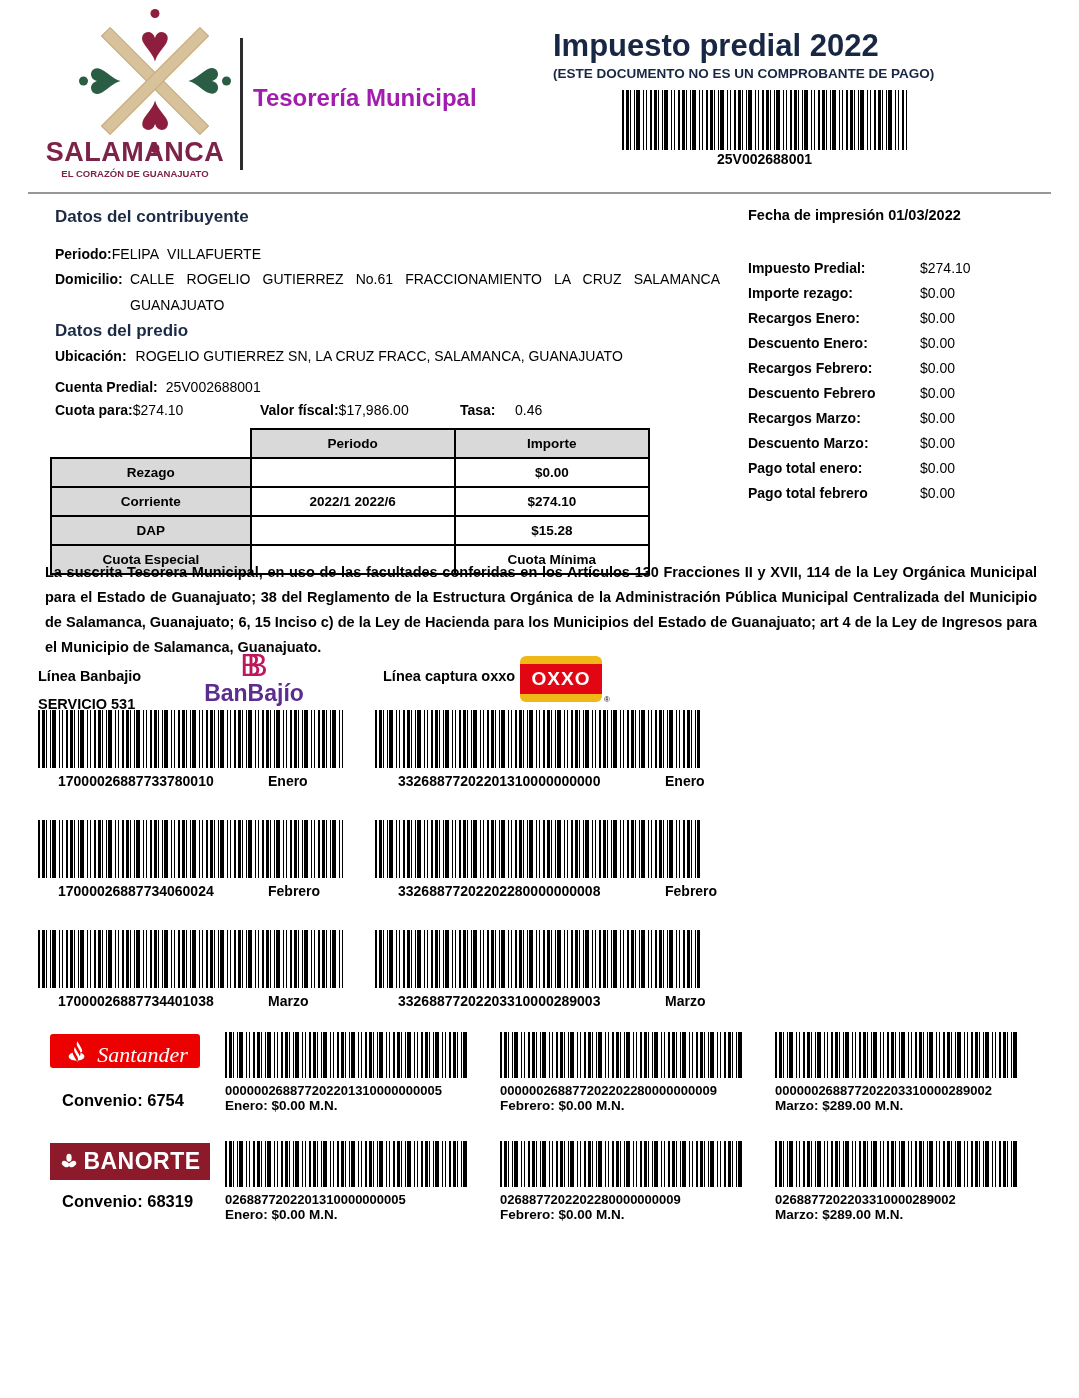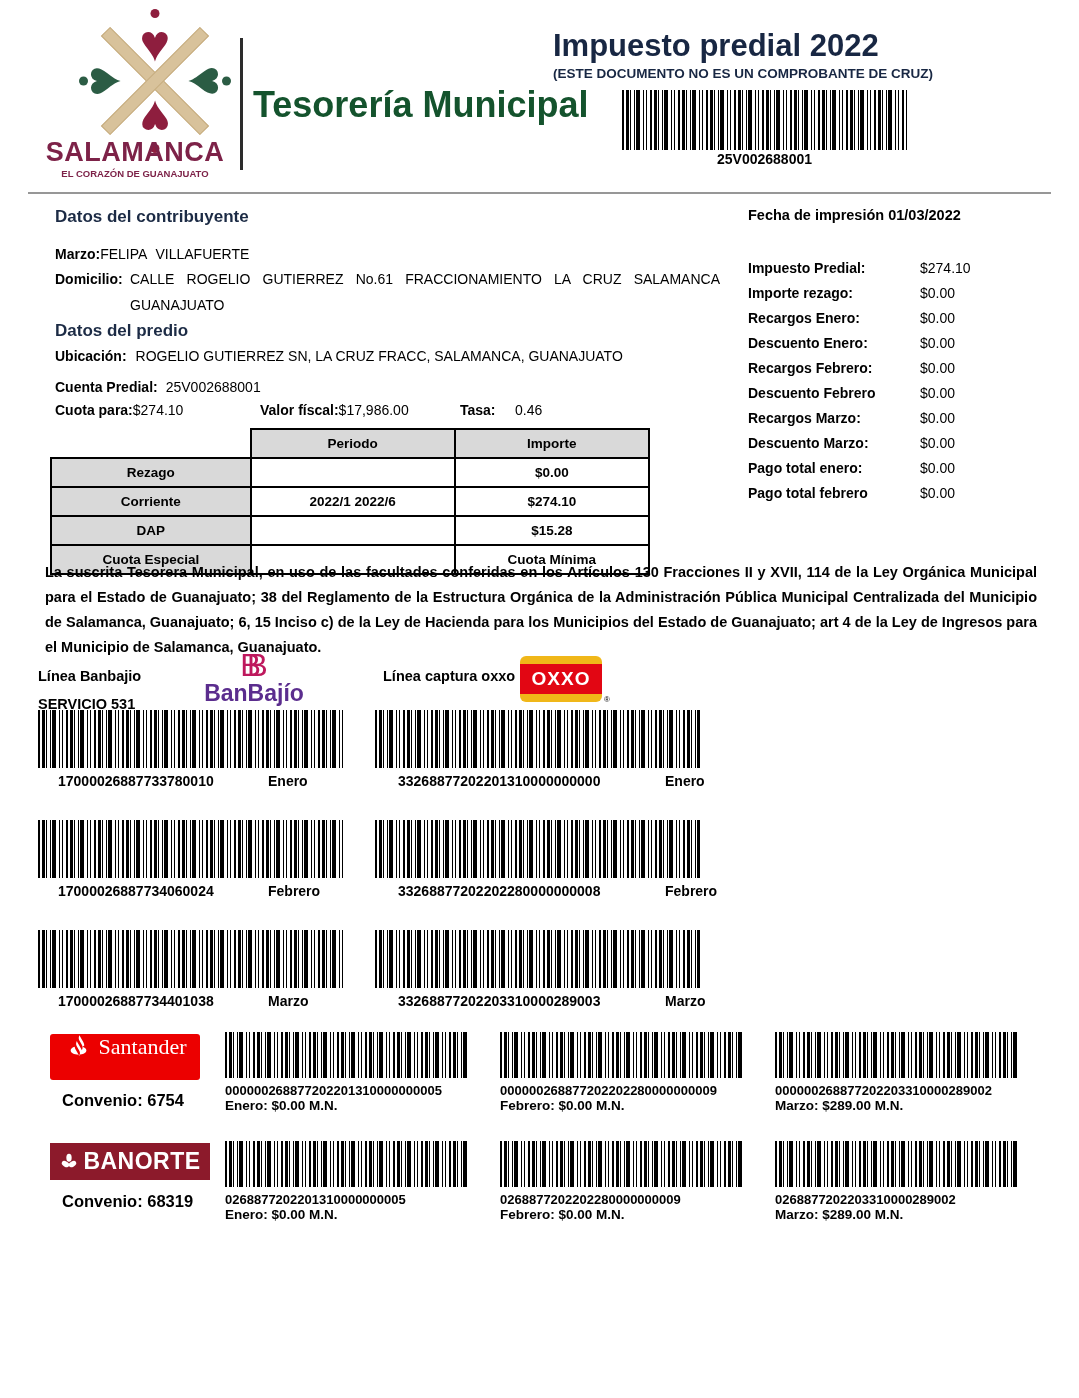--- a/index.html
+++ b/index.html
@@ -26,21 +26,21 @@
   .band2{transform:translate(-50%,-50%) rotate(-45deg);}
   .dot{position:absolute;width:9px;height:9px;border-radius:50%;}
   .dot-t{left:50%;top:-17px;transform:translateX(-50%);background:#8e1e3e;}
   .dot-b{left:50%;bottom:-17px;transform:translateX(-50%);background:#8e1e3e;}
   .dot-l{left:-17px;top:50%;transform:translateY(-50%);background:#2b5c44;}
   .dot-r{right:-17px;top:50%;transform:translateY(-50%);background:#2b5c44;}
   .brand-city{left:42px;top:137px;width:186px;text-align:center;font-size:27px;font-weight:bold;
               color:#7d2248;letter-spacing:.5px;}
   .brand-tag{left:42px;top:168px;width:186px;text-align:center;font-size:9.5px;font-weight:bold;color:#7d2248;}
   .vline{left:240px;top:38px;width:3px;height:132px;background:#2c2c2c;}
-  .dept{left:253px;top:84px;font-size:36px;font-weight:bold;color:#14532d;white-space:nowrap;}
+  .dept{left:253px;top:84px;font-size:24px;font-weight:bold;color:#a21caf;white-space:nowrap;}
   .doc-title{left:553px;top:28px;width:470px;font-size:31px;font-weight:bold;color:#182743;}
   .doc-sub{left:553px;top:66px;width:470px;font-size:13.5px;font-weight:bold;color:#182743;}
   .acct-bc{left:622px;top:90px;width:285px;height:60px;}
   .acct-num-wrap{left:622px;top:150px;width:285px;text-align:center;}
   .acct-num{display:inline-block;background:#fff;padding:0 8px;margin-top:-14px;position:relative;
             font-size:14px;font-weight:bold;}
   .rule{left:28px;top:192px;width:1023px;height:2px;background:#979797;}
 
   
   .h-navy{font-size:17px;font-weight:bold;color:#1c2b45;}
@@ -93,22 +93,22 @@
   .ox-reg{position:absolute;right:-8px;bottom:-2px;font-size:8px;}
 
   .linea-row{left:38px;width:1005px;}
   .lr1{top:710px;} .lr2{top:820px;} .lr3{top:930px;}
   .bb-bc{position:absolute;left:0;top:0;width:307px;height:58px;}
   .ox-bc{position:absolute;left:337px;top:0;width:325px;height:58px;}
   .lr-ref{position:absolute;top:63px;font-size:14px;font-weight:bold;white-space:nowrap;margin-left:20px;}
   .ref-a{left:0;} .mon-a{left:210px;} .ref-b{left:340px;} .mon-b{left:607px;}
 
   
-  .sant-logo{left:50px;top:1034px;width:150px;height:46px;background:#ec0000;border-radius:3px;
-             display:flex;align-items:flex-start;justify-content:center;gap:7px;}
+  .sant-logo{left:50px;top:1034px;width:150px;height:34px;background:#ec0000;border-radius:3px;
+             display:flex;align-items:flex-end;justify-content:center;gap:7px;font-style:italic;}
   .sant-name{color:#fff;font-family:"Liberation Serif",serif;font-size:22px;}
   .sant-conv{left:62px;top:1091px;font-size:16.5px;font-weight:bold;}
   .ban-logo{left:50px;top:1143px;width:160px;height:37px;background:#8c1a2b;
             display:flex;align-items:center;justify-content:center;gap:4px;}
   .ban-name{color:#fff;font-size:23px;font-weight:bold;letter-spacing:.5px;}
   .ban-conv{left:62px;top:1192px;font-size:16.5px;font-weight:bold;}
   .pay-block{position:absolute;width:250px;}
   .pb-bc{width:245px;height:46px;}
   .pb-ref{margin-top:5px;font-size:13px;font-weight:bold;white-space:nowrap;}
   .pb-lab{font-size:13.5px;font-weight:bold;}
@@ -131,30 +131,30 @@
     <span class="dot dot-b"></span>
     <span class="dot dot-l"></span>
     <span class="dot dot-r"></span>
   </div>
   <div class="abs brand-city">SALAMANCA</div>
   <div class="abs brand-tag">EL CORAZÓN DE GUANAJUATO</div>
   <div class="abs vline"></div>
   <div class="abs dept">Tesorería Municipal</div>
 
   <div class="abs doc-title">Impuesto predial 2022</div>
-  <div class="abs doc-sub">(ESTE DOCUMENTO NO ES UN COMPROBANTE DE CRUZ)</div>
+  <div class="abs doc-sub">(ESTE DOCUMENTO NO ES UN COMPROBANTE DE PAGO)</div>
   <div class="abs acct-bc bc"></div>
   <div class="abs acct-num-wrap">
     <span class="acct-num">25V002688001</span>
   </div>
   <div class="abs rule"></div>
 
   <div class="abs h-navy sec1h">Datos del contribuyente</div>
   <div class="abs frow r-nombre">
-    <b>Marzo:</b><span class="val">FELIPA VILLAFUERTE</span>
+    <b>Periodo:</b><span class="val">FELIPA VILLAFUERTE</span>
   </div>
   <div class="abs frow r-dom">
     <b>Domicilio:</b>
     <span class="dom-l1">CALLE ROGELIO GUTIERREZ No.61 FRACCIONAMIENTO LA CRUZ SALAMANCA</span>
     <span class="dom-l2">GUANAJUATO</span>
   </div>
   <div class="abs h-navy sec2h">Datos del predio</div>
   <div class="abs frow r-ubi">
     <b>Ubicación:</b><span class="val">ROGELIO GUTIERREZ SN, LA CRUZ FRACC, SALAMANCA, GUANAJUATO</span>
   </div>

